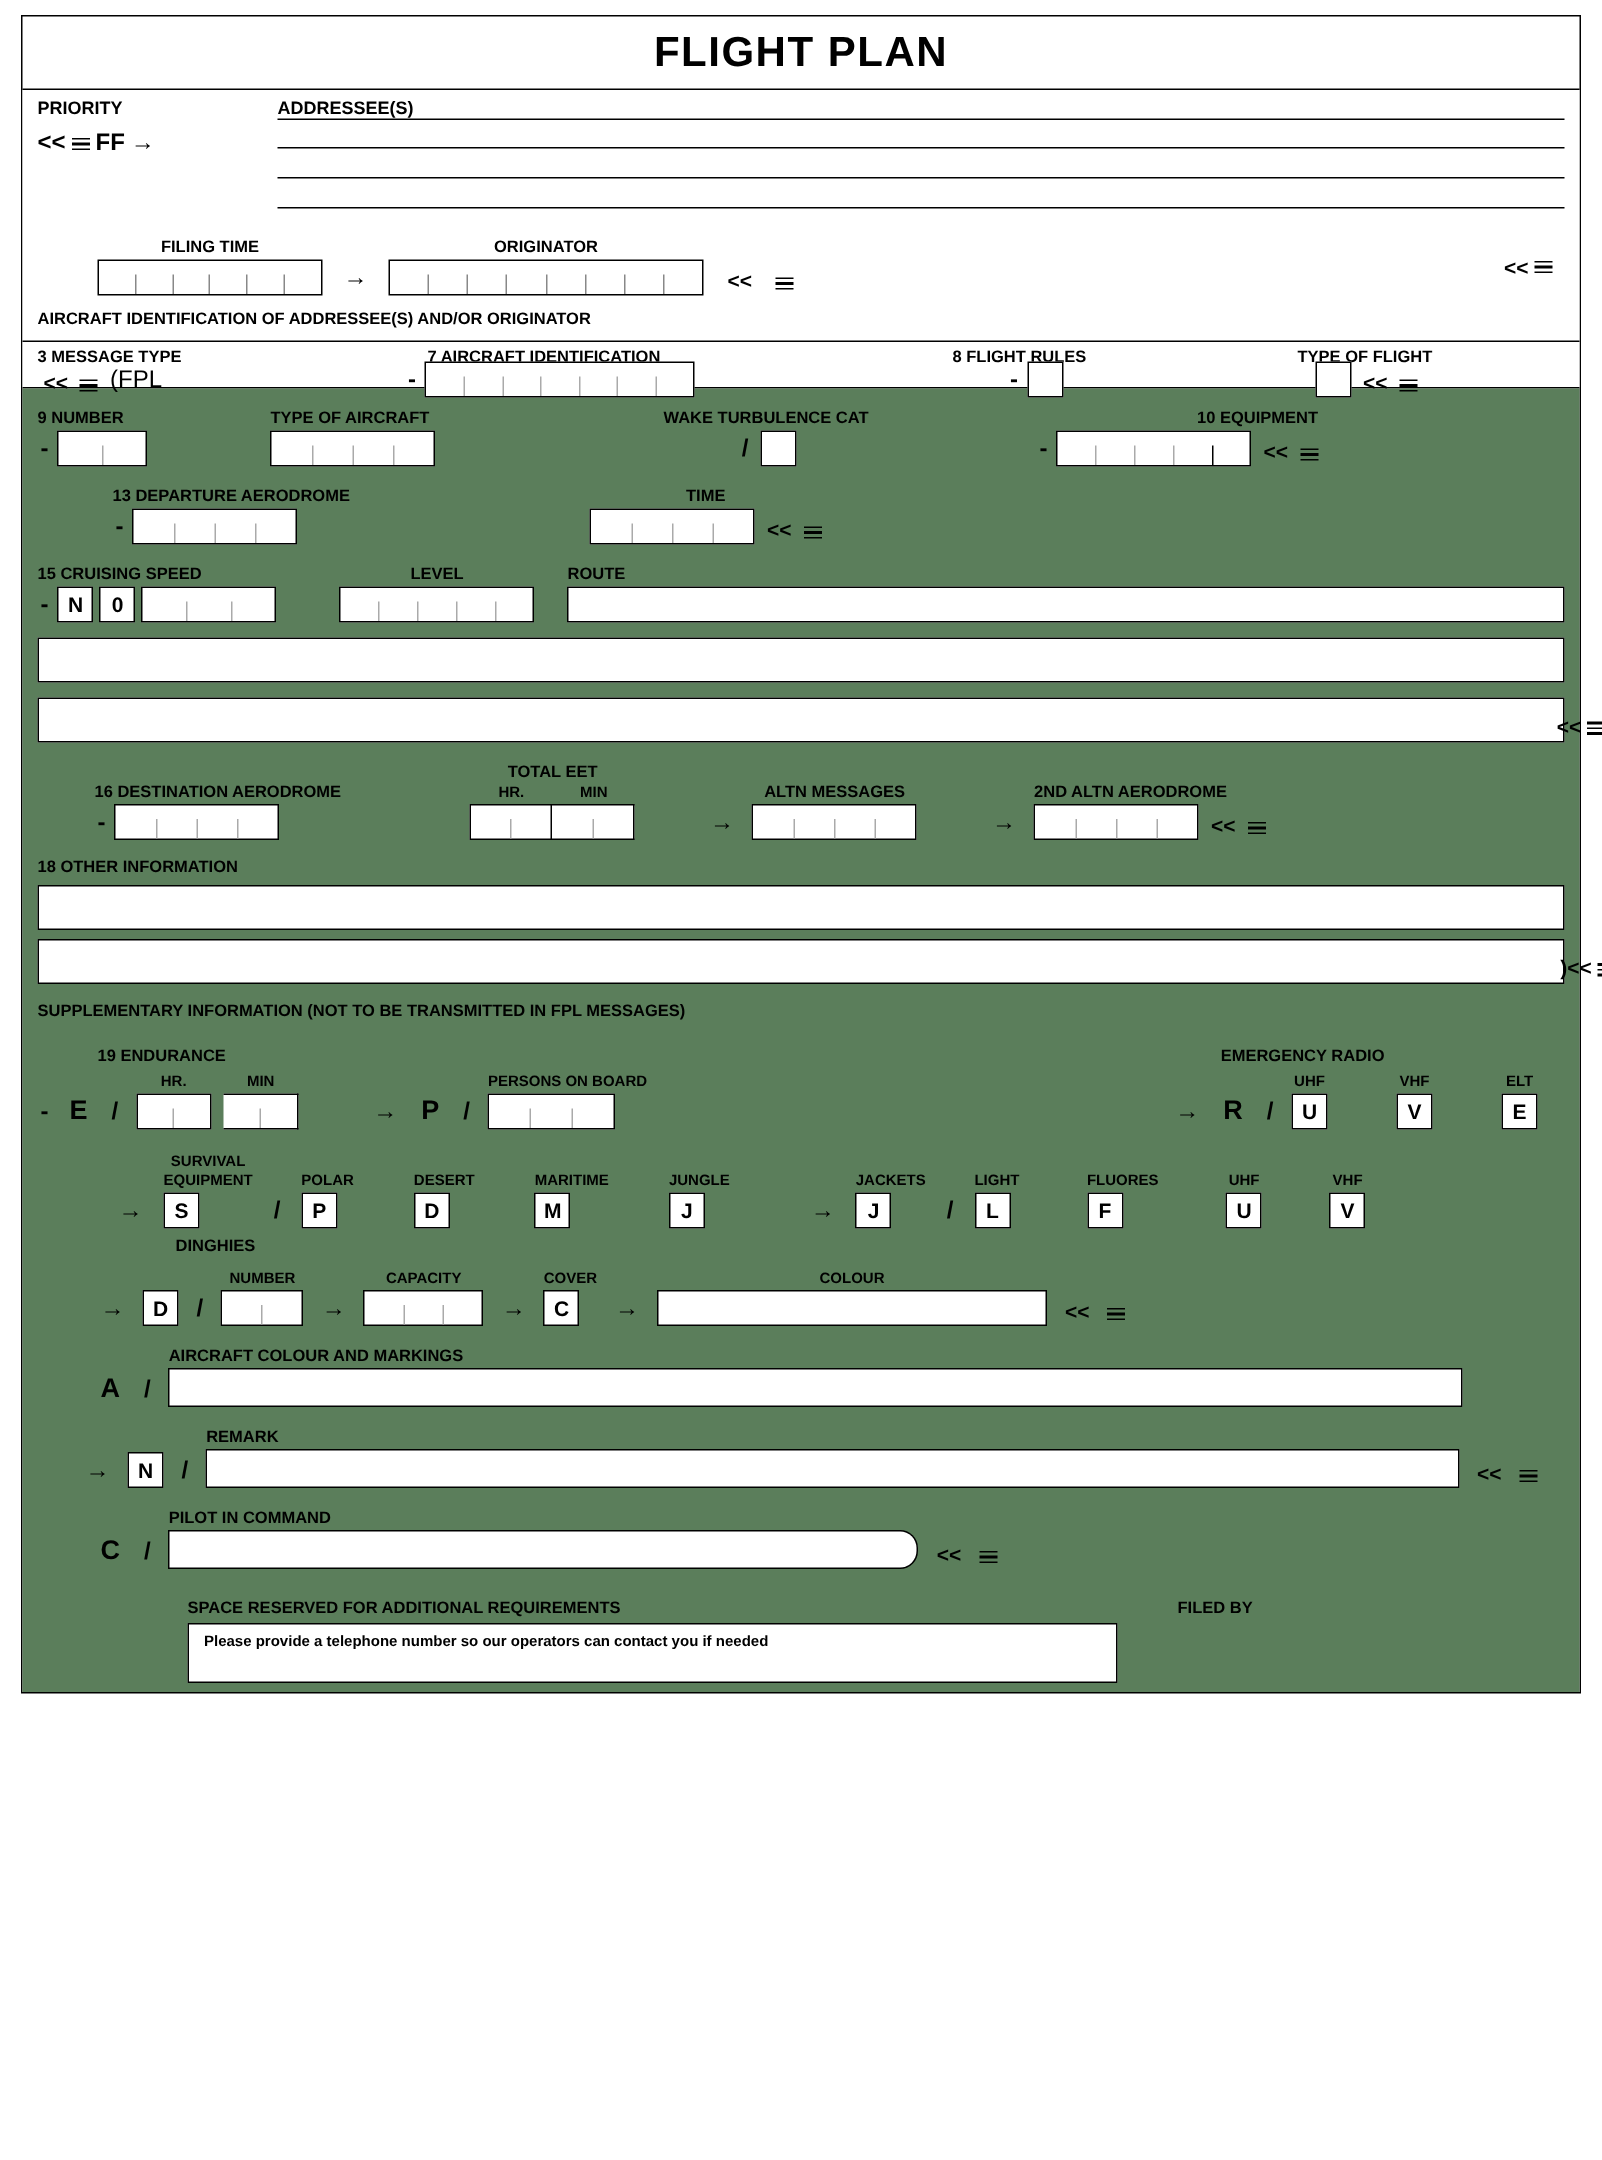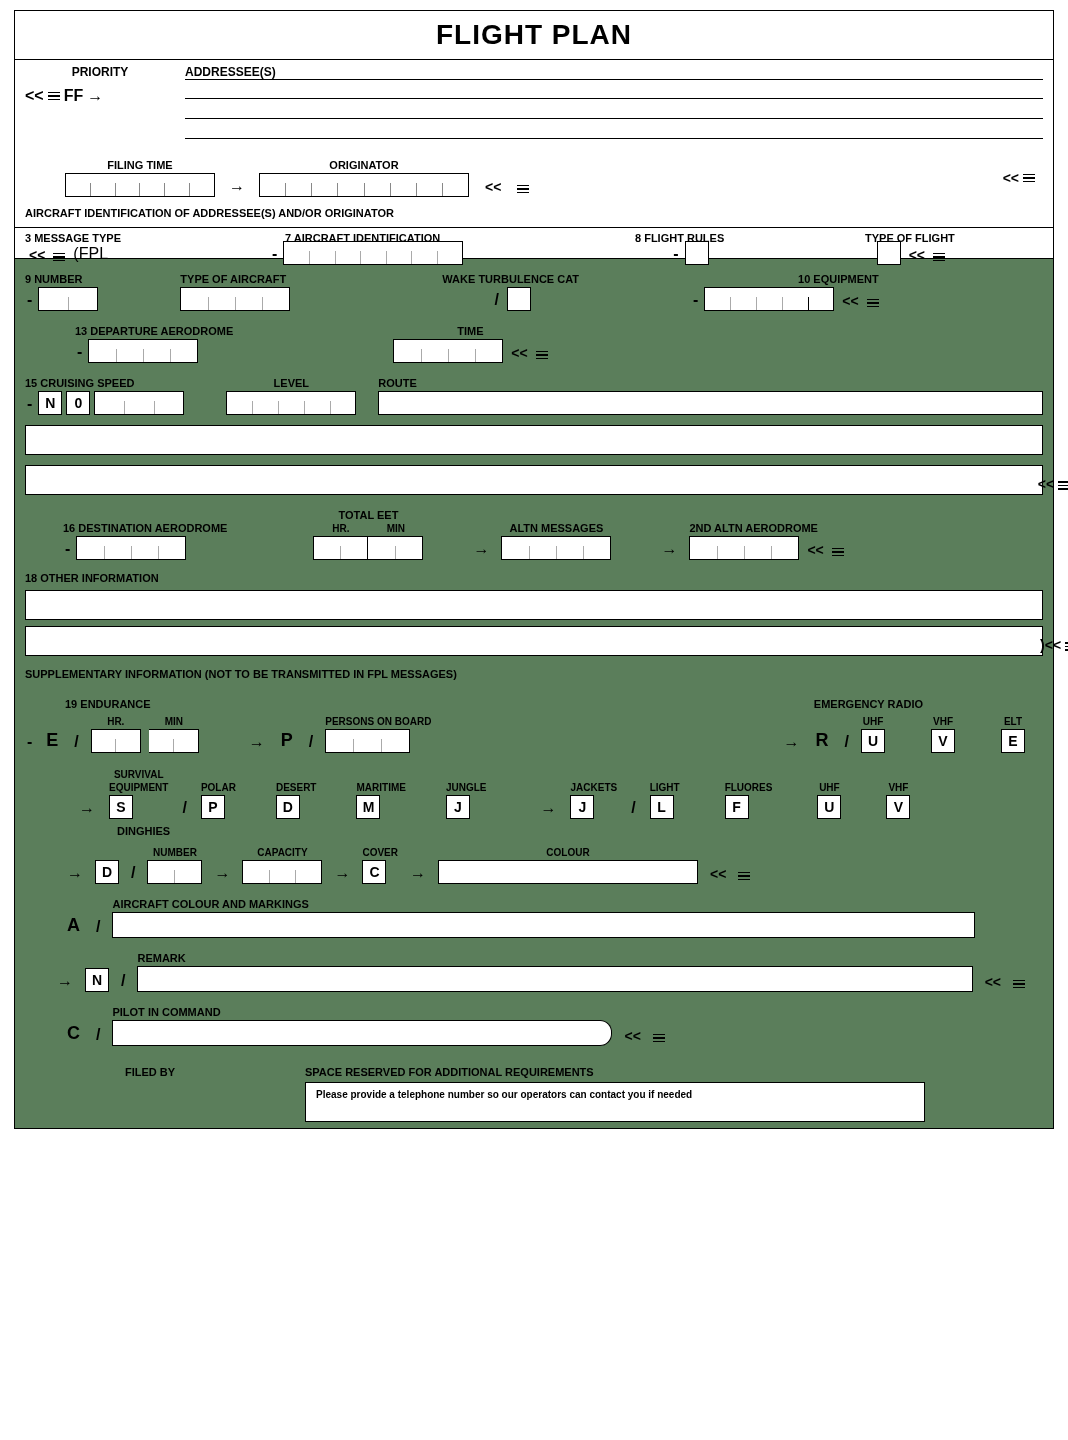--- a/index.html
+++ b/index.html
@@ -3,21 +3,21 @@
 <meta charset="utf-8">
 <style>
 * { box-sizing: border-box; margin: 0; padding: 0; }
 body { font-family: Arial, sans-serif; background: #fff; width: 1068px; }
 .page { width: 1040px; margin: 10px auto; border: 1.5px solid #000; }
 .title { text-align: center; font-size: 28px; font-weight: bold; padding: 8px 0; border-bottom: 1.5px solid #000; letter-spacing: 1px; }
 
 
 .white-top { background: #fff; padding: 5px 10px 8px; border-bottom: 1.5px solid #000; position: relative; }
 .prio-row { display: flex; gap: 10px; }
-.prio-left { width: 150px; text-align: center; }
+.prio-left { width: 150px; }
 .prio-label { font-size: 12px; font-weight: bold; }
 .ff-line { font-size: 16px; font-weight: bold; margin-top: 8px; display:flex; align-items:center; gap:4px; }
 .addr-area { flex: 1; }
 .addr-line { height: 20px; border-bottom: 1px solid #000; }
 .addr-line.first { border-top: 1px solid #000; }
 .addr-third { position: relative; }
 .filing-row { display: flex; align-items: flex-end; gap: 10px; margin-top: 20px; }
 .filing-block { }
 .fld-label { font-size: 11px; font-weight: bold; text-align: center; margin-bottom: 2px; }
 .tick-box { border: 1.5px solid #000; height: 24px; display: flex; }
@@ -602,22 +602,22 @@
       </div>
       <span class="end-mark">&lt;&lt;</span>
       <span class="hamb" style="margin-bottom:4px;">
           <span></span>
           <span></span>
           <span></span>
         </span>
     </div>
 
     <div class="filed-row">
-      <div class="filed-col" style="width:140px;">
-        <div>FILED BY</div>
-      </div>
       <div class="filed-col">
         <div>SPACE RESERVED FOR ADDITIONAL REQUIREMENTS</div>
         <div class="req-box"><span>Please provide a telephone number so our operators can contact you if needed</span></div>
       </div>
+      <div class="filed-col" style="width:140px;">
+        <div>FILED BY</div>
+      </div>
     </div>
   </div>
 </div>
 
 </body></html>

